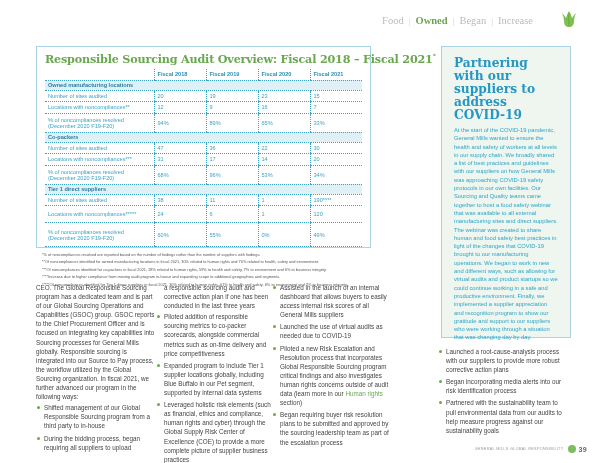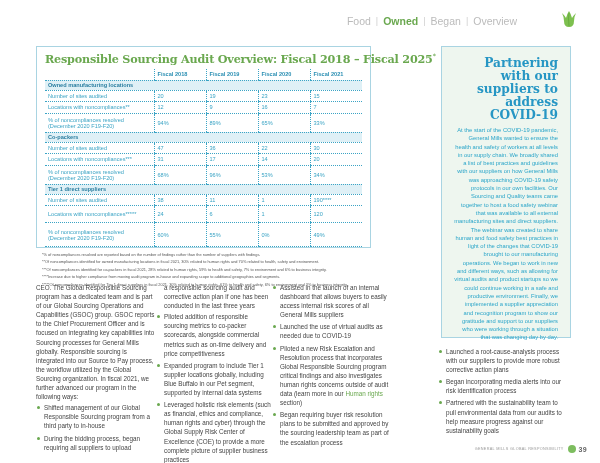--- a/index.html
+++ b/index.html
@@ -1,19 +1,19 @@
 <!DOCTYPE html>
 <html><head>
   <meta charset="utf-8">
   <style>
     * { box-sizing: border-box; margin: 0; padding: 0; }
     html, body { width: 600px; height: 463px; background: #ffffff; overflow: hidden; }
     body { font-family: "Liberation Sans", sans-serif; color: #444; position: relative; }
 
-    .topnav { position: absolute; top: 15px; right: 78px; display: flex; align-items: center; font-size: 10.5px; color: #bbbbbb; }
+    .topnav { position: absolute; top: 15px; right: 62px; display: flex; align-items: center; font-size: 10.5px; color: #bbbbbb; font-family: Liberation Serif, serif; }
     .topnav .item { padding: 0 5px; }
     .topnav .item.active { color: #6aa84f; font-weight: bold; }
     .topnav .sep { color: #cfcfcf; font-size: 9px; }
     .logo { position: absolute; top: 9px; right: 21px; width: 20px; height: 20px; }
 
     .table-box { position: absolute; left: 36px; top: 46px; width: 335px; height: 202px; border: 1px solid #a9d4e2; padding: 5px 8px; }
     .table-title { font-family: "DejaVu Serif", serif; font-size: 11.2px; font-weight: bold; color: #6aa84f; letter-spacing: -0.2px; margin-bottom: 3px; white-space: nowrap; }
     .table-title sup { font-size: 6px; }
     table.audit { width: 100%; border-collapse: collapse; font-size: 5.6px; color: #3ba4c5; }
     table.audit td, table.audit th { border-bottom: 1px dotted #3ba4c5; padding: 1.5px 3px; text-align: left; vertical-align: middle; font-weight: normal; }
@@ -31,47 +31,47 @@
     .col1 { left: 36px; width: 120px; }
     .col2 { left: 156px; width: 116px; }
     .col3 { left: 272px; width: 118px; }
     .col4 { left: 438px; width: 130px; top: 347px; }
     .col p { margin: 0; }
     ul.bullets { list-style: none; margin-top: 2px; }
     ul.bullets li { position: relative; padding-left: 8px; margin-bottom: 3px; }
     ul.bullets li .dot { position: absolute; left: 1px; top: 3px; width: 3px; height: 3px; border-radius: 50%; background: #6aa84f; }
     .link { color: #6aa84f; }
 
-    .covid-box { position: absolute; left: 441px; top: 46px; width: 130px; height: 292px; background: #eef6ef; border: 1px solid #a9d4e2; padding: 10px 12px; text-align: right; }
+    .covid-box { position: absolute; left: 441px; top: 46px; width: 130px; height: 292px; background: #eef6ef; border: 1px solid #a9d4e2; padding: 10px 12px; }
     .covid-title { font-family: "DejaVu Serif", serif; font-size: 12.2px; font-weight: bold; color: #2696c4; line-height: 13px; margin-bottom: 4px; }
     .covid-body { font-size: 5.8px; line-height: 8.3px; color: #2aa5c9; }
 
     .footer { position: absolute; right: 13px; top: 445px; display: flex; align-items: center; font-size: 3.8px; color: #999; letter-spacing: 0.3px; }
     .footer .pg { font-size: 7px; color: #666; font-weight: bold; margin-left: 3px; }
     .footer .seal { width: 8px; height: 8px; border-radius: 50%; background: #7dbd5f; margin-left: 4px; }
   </style>
 </head>
 <body>
 
 <div class="topnav">
   <span class="item">Food</span>
   <span class="sep">|</span>
   <span class="item active">Owned</span>
   <span class="sep">|</span>
   <span class="item">Began</span>
   <span class="sep">|</span>
-  <span class="item">Overview</span>
+  <span class="item">Increase</span>
 </div>
 <svg class="logo" viewBox="0 0 20 20">
   <path d="M3 4 Q5 8 5 12 Q5 18 10 18 Q15 18 15 12 Q15 8 17 4 Q14 7 13 9 Q12 5 10 2 Q8 5 7 9 Q6 7 3 4 Z" fill="#7dc04f"></path>
   <path d="M10 4 Q9 9 10 17" stroke="#5a9e36" stroke-width="0.6" fill="none"></path>
 </svg>
 
 <div class="table-box">
-  <div class="table-title"><span>Responsible Sourcing Audit Overview: Fiscal 2018 – Fiscal 2025</span><sup>*</sup></div>
+  <div class="table-title"><span>Responsible Sourcing Audit Overview: Fiscal 2018 – Fiscal 2021</span><sup>*</sup></div>
   <table class="audit">
     <tbody>
         <tr>
       <th></th>
       <th class="val">Fiscal 2018</th>
       <th class="val">Fiscal 2019</th>
       <th class="val">Fiscal 2020</th>
       <th class="val">Fiscal 2021</th>
     </tr>
     <tr class="section">

